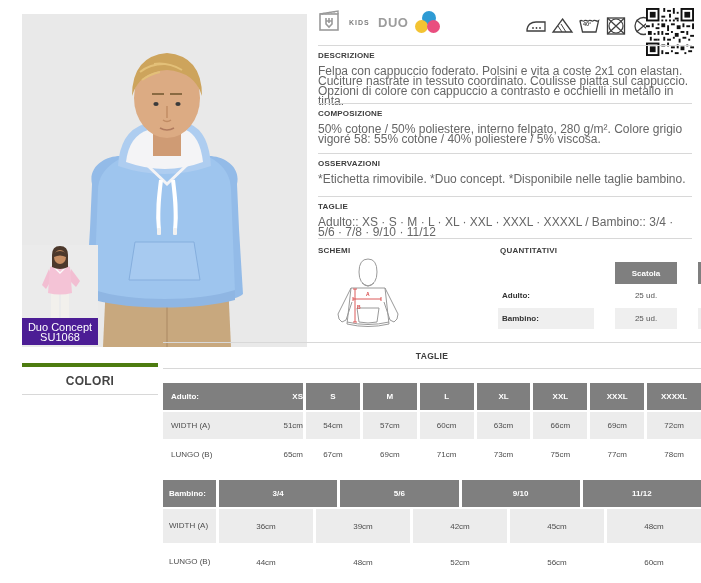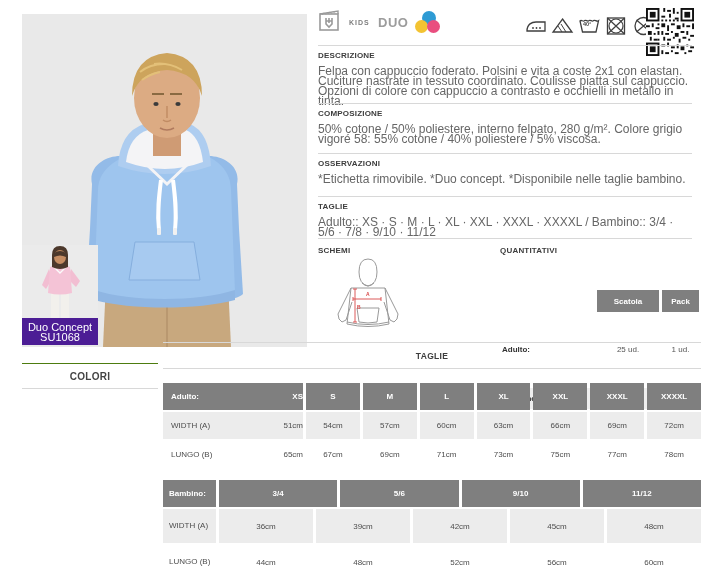--- a/index.html
+++ b/index.html
@@ -6,43 +6,43 @@
   body { background:#fff; font-family:"Liberation Sans","DejaVu Sans",sans-serif; }
   #sheet { position:relative; width:701px; height:583px; background:#fff; overflow:hidden; }
 
   
   #photo-main { position:absolute; left:22px; top:14px; width:285px; height:333px; }
   #thumb { position:absolute; left:22px; top:245px; width:76px; cursor:pointer; }
   #thumb .thumb-img { display:block; width:76px; height:73px; }
   #thumb .thumb-label { width:76px; height:27px; background:#4c1d95; color:#fff;
       font-size:11px; line-height:10px; text-align:center; padding-top:4px; }
   #colori { position:absolute; left:22px; top:363px; width:136px;
-      border-top:1px solid #4d7c0f; border-bottom:1px solid #d8d8d8;
-      padding:7px 0 6px; text-align:center; font-size:10px; font-weight:bold; color:#444;
+      border-top:4px solid #4d7c0f; border-bottom:1px solid #d8d8d8;
+      padding:7px 0 6px; text-align:center; font-size:12px; font-weight:bold; color:#444;
       letter-spacing:.3px; }
 
   
   #rightcol { position:absolute; left:318px; top:0; width:374px; height:342px; }
   .divider { position:absolute; left:0; width:374px; border-top:1px solid #d8d8d8; }
   .sec-title { position:absolute; left:0; font-size:8px; font-weight:bold; color:#3d3d3d; letter-spacing:.2px; }
   .sec-body { position:absolute; left:0; width:374px; font-size:12px; line-height:10px; color:#666; }
 
   #badge-row { position:absolute; left:0; top:6px; width:374px; height:40px; }
   .badge-item { position:absolute; }
   #kids-text { font-size:7px; font-weight:bold; color:#7d7d7d; letter-spacing:1px; }
   #duo-text { font-size:13px; font-weight:bold; color:#9c9c9c; letter-spacing:.5px; }
   .dot { position:absolute; border-radius:50%; }
   .care { display:flex; gap:2px; position:absolute; left:205px; top:7px; }
   .care-ic { position:relative; width:25px; height:26px; }
   #wash-temp { position:absolute; left:6px; top:8px; font-size:5.5px; color:#3f3f3f; font-weight:bold; }
   #qr { position:absolute; left:327px; top:2px; width:50px; height:48px; }
 
   
   #quant { position:absolute; left:180px; top:262px; width:203px; font-size:8px; }
-  .q-row { display:flex; gap:3px; margin-bottom:2px;margin-top:28px; }
+  .q-row { display:flex; gap:21px; margin-bottom:2px; }
   .q-label { flex:0 0 96px; display:flex; align-items:center; padding-left:4px; font-weight:bold; color:#333; }
   .q-cell { flex:0 0 62px; display:flex; align-items:center; justify-content:center; color:#555; }
   .q-cell.last { flex:0 0 37px; }
   .q-hdr .q-cell { background:#7f7f7f; color:#fff; font-weight:bold; height:22px; }
   .q-row { height:21px; }
   .q-row.alt .q-label, .q-row.alt .q-cell { background:#efefef; }
 
   #schemi-art { position:absolute; left:8px; top:256px; width:84px; height:84px; }
   .measure-letter { position:absolute; font-size:5px; color:#d84848; font-weight:bold; }
 

